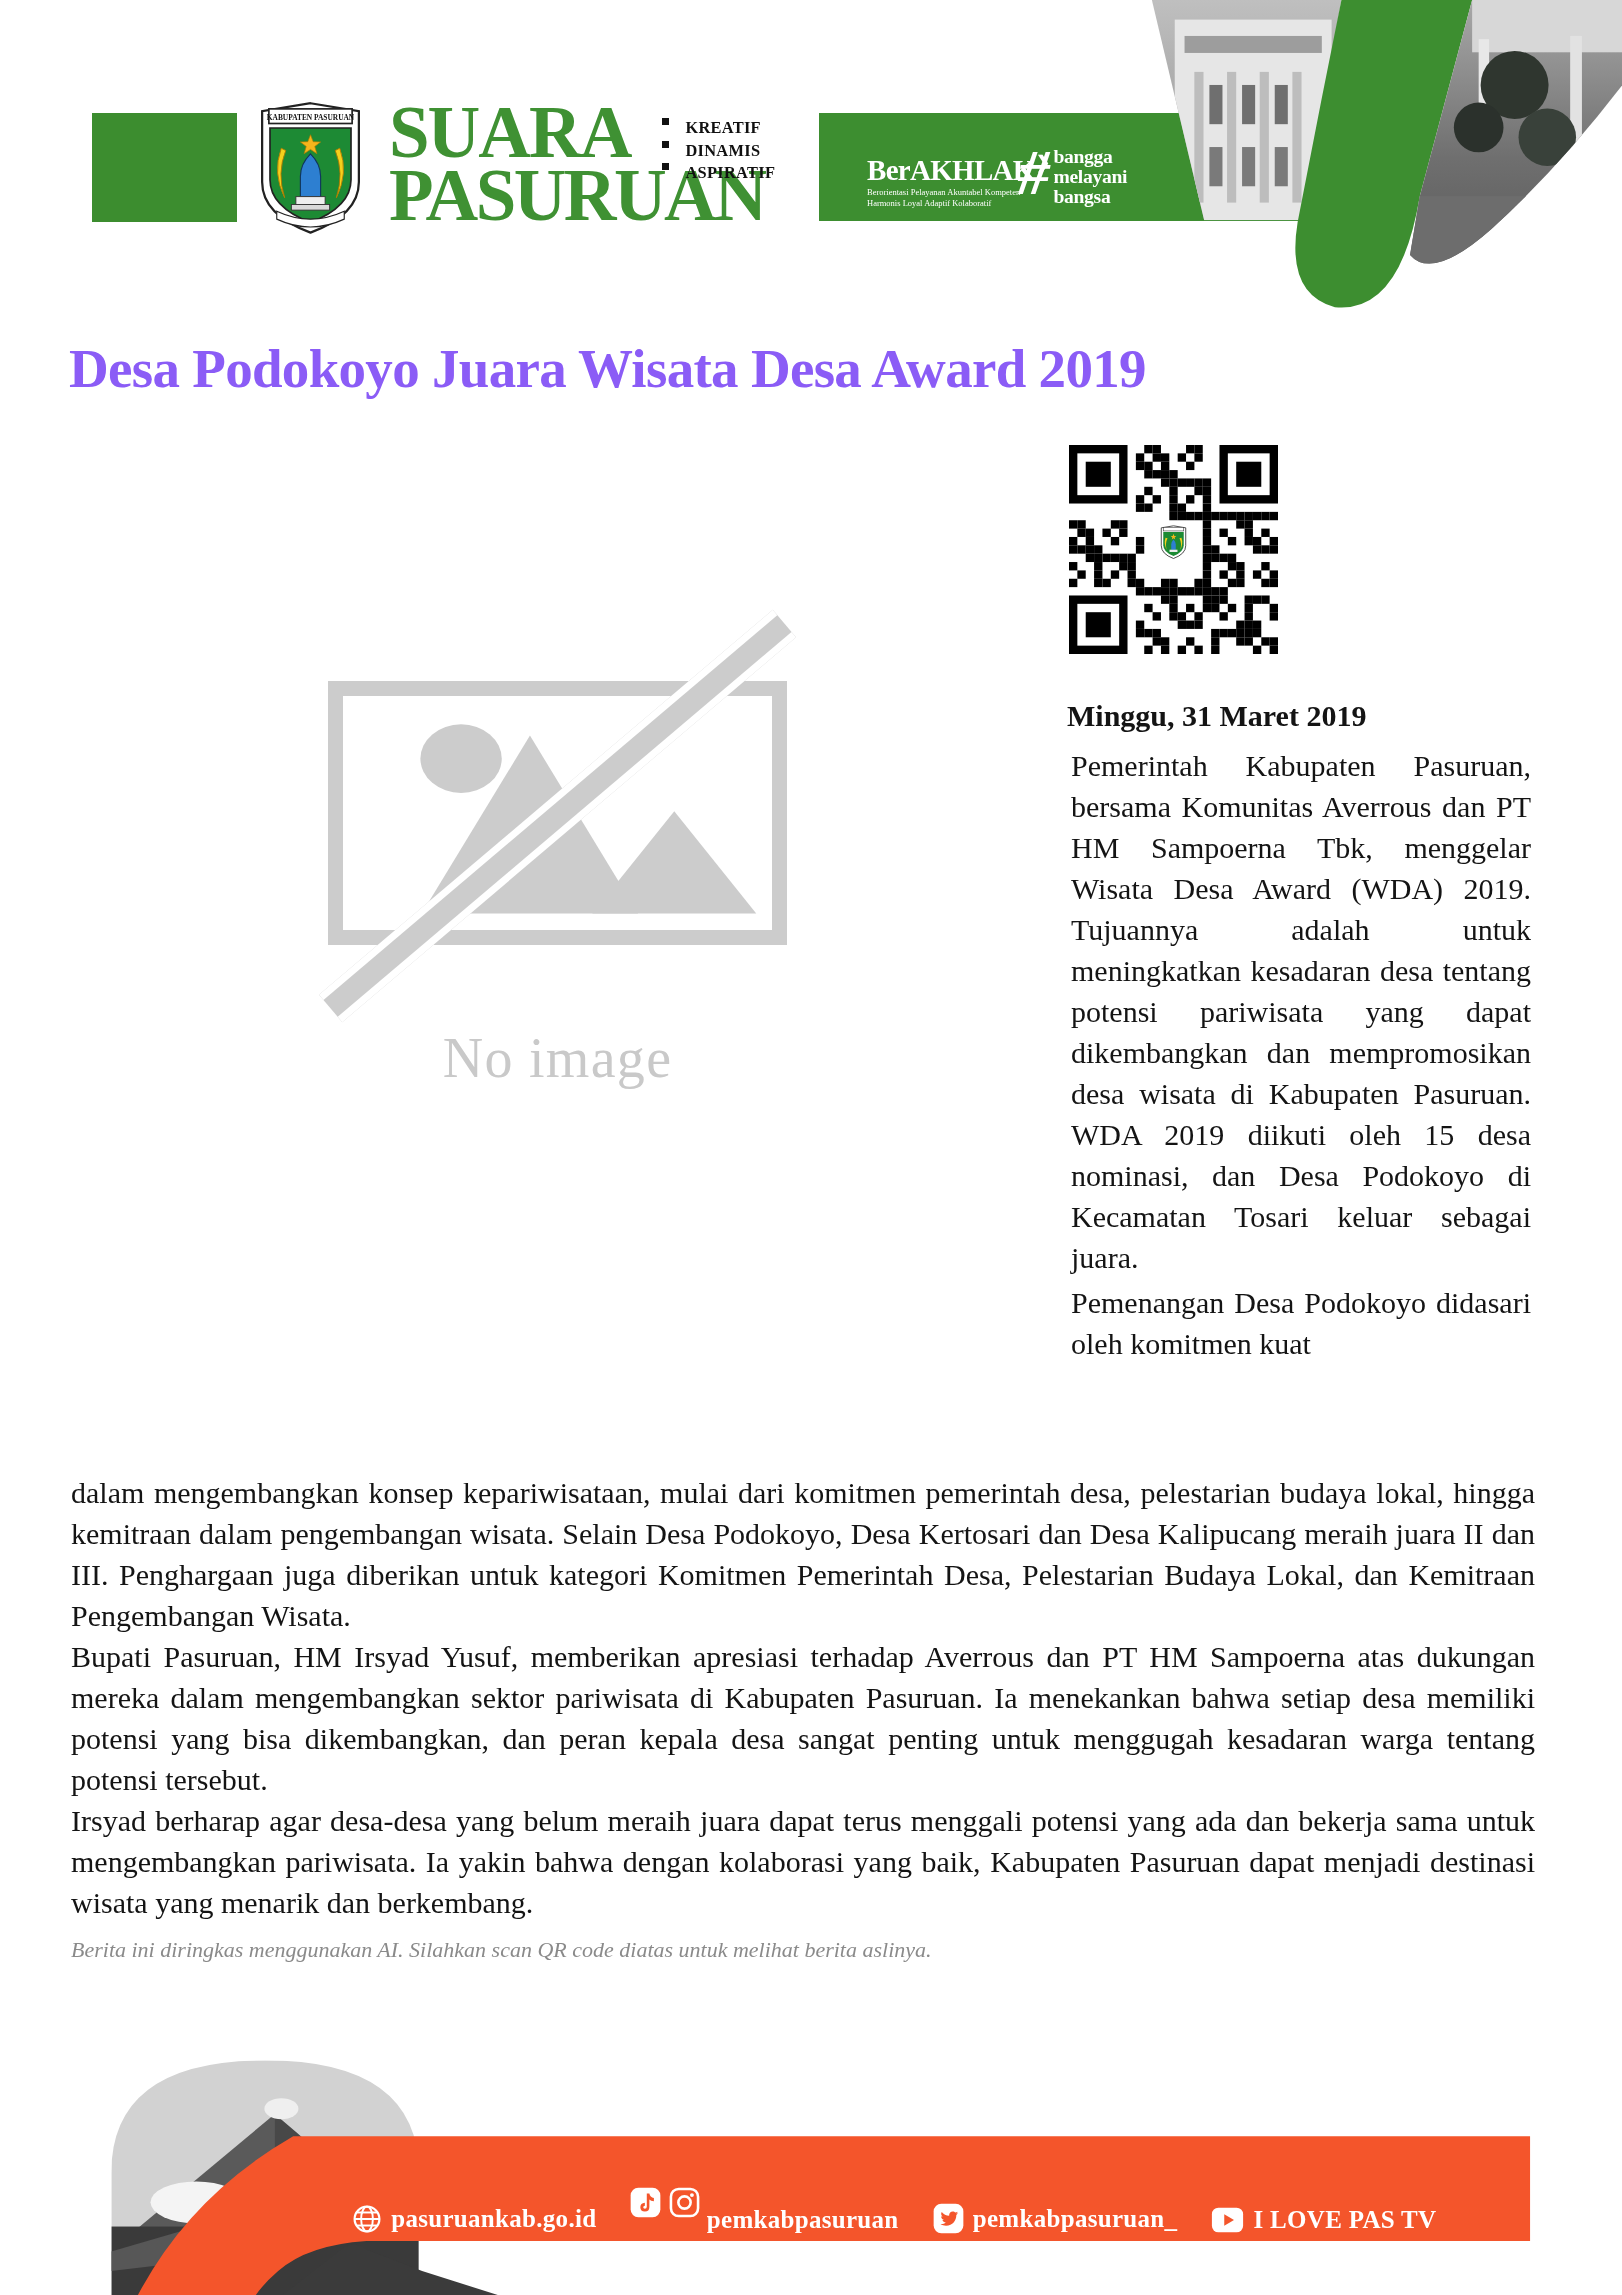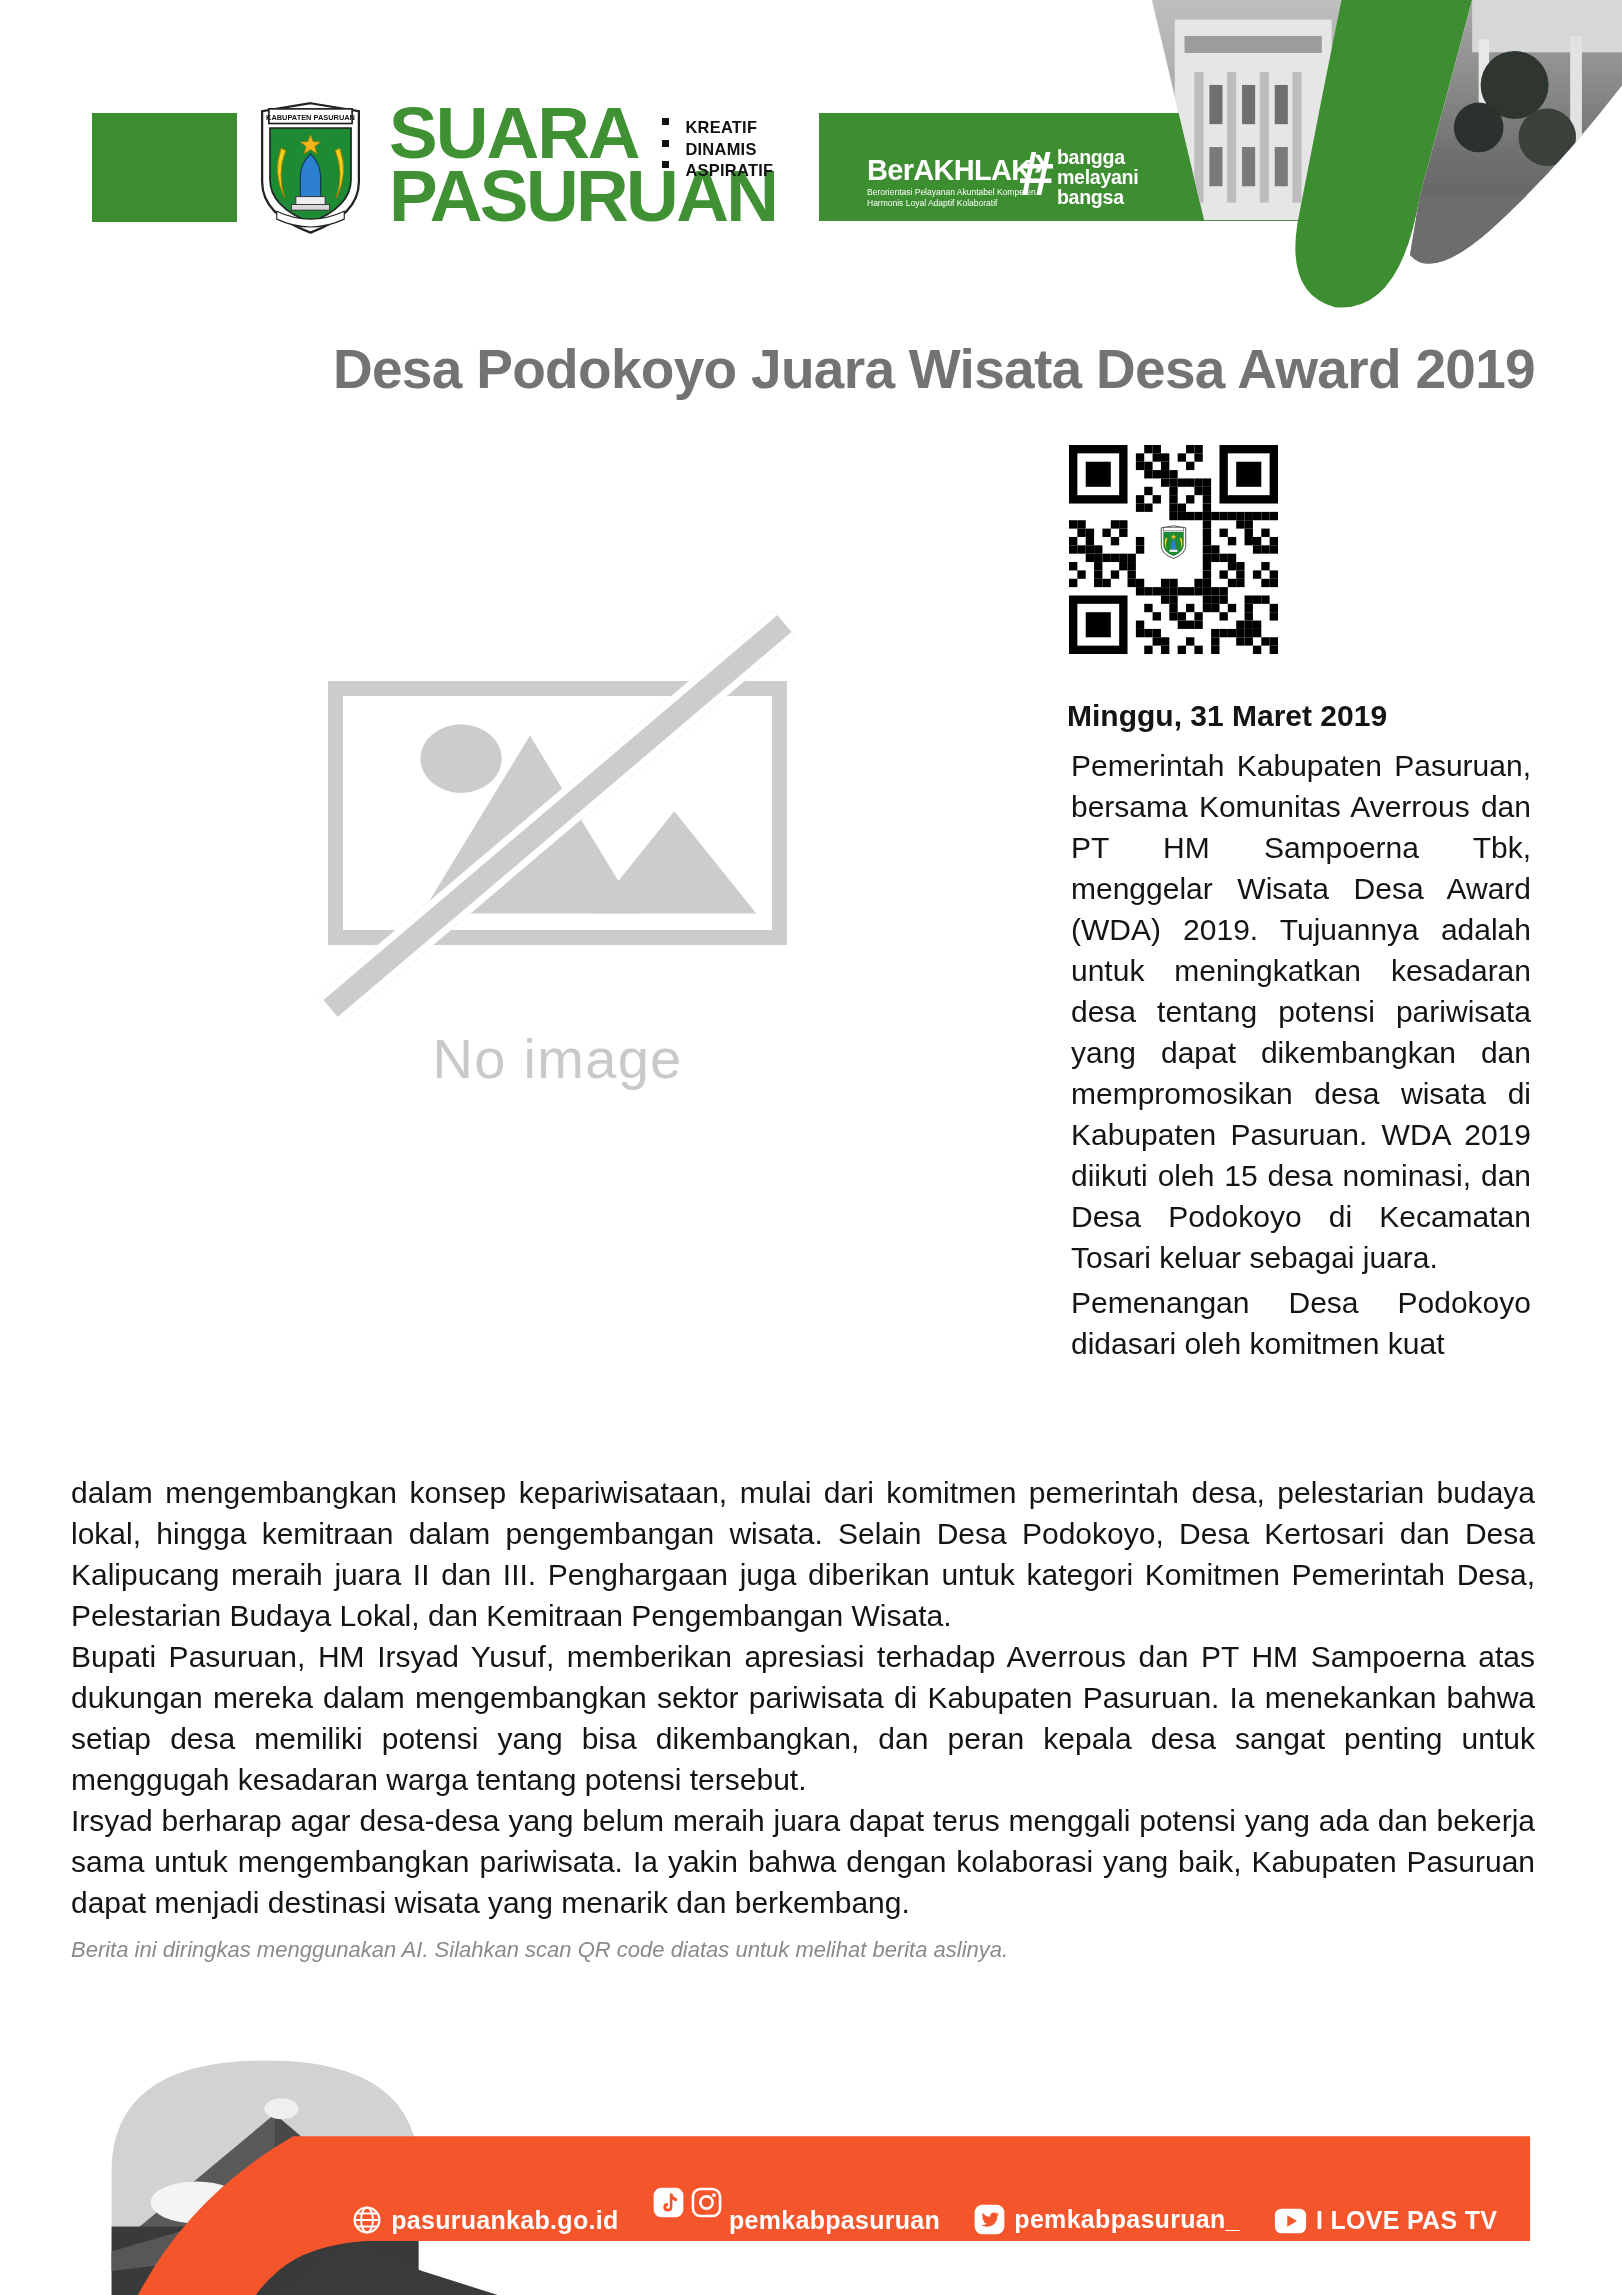--- a/index.html
+++ b/index.html
@@ -1,18 +1,18 @@
 <!DOCTYPE html>
 <html style="font-size:10.5px"><head>
 <meta charset="utf-8">
 <style>
   html,body { margin:0; padding:0; background:#e8e8e8; }
   .page {
     position:relative; width:1623px; height:2295px; background:#ffffff;
-    font-family:Liberation Sans, sans-serif; overflow:hidden;
+    font-family:Liberation Serif, serif; overflow:hidden;
   }
   .abs { position:absolute; }
 
   
   .green-rect { left:92px; top:113px; width:145px; height:109px; background:#3c8d2f; }
   .emblem-box { left:254px; top:101px; width:113px; height:135px; }
   .masthead { left:389px; top:102px; color:#3f9133; font-weight:900; line-height:0.86; letter-spacing:-2px; }
   .masthead .l1 { font-size:73px; }
   .masthead .l2 { font-size:73px; letter-spacing:-2.6px; }
   .tagline { left:662px; top:118px; }
@@ -23,21 +23,21 @@
   .deco { left:818px; top:0; width:805px; height:366px; }
   .berakhlak { left:867px; top:154px; color:#fff; z-index:6; }
   .berakhlak .t { font-size:29px; font-weight:800; letter-spacing:-0.7px; line-height:1; }
   .berakhlak .arrow { font-size:17px; vertical-align:11.8px; margin-left:1.3px; }
   .berakhlak .s { font-size:8.5px; font-weight:300; line-height:10.5px; margin-top:2.6px; }
   .bangga { left:1018px; top:147px; color:#fff; display:flex; align-items:flex-start; z-index:6; }
   .bangga .hash { font-size:63px; font-weight:900; line-height:0.85; margin-right:3.9px; font-style:italic; }
   .bangga .words { font-size:19.6px; font-weight:800; line-height:20px; letter-spacing:-0.3px; }
 
   
-  .title { left:69px; top:337px; width:1466px; text-align:right; font-size:55px; font-weight:700; color:#737373; letter-spacing:-0.7px; }
+  .title { left:69px; top:337px; width:1466px; text-align:left; font-size:55px; font-weight:700; color:#8b5cf6; letter-spacing:-0.7px; }
   .qr { left:1069px; top:445px; width:209px; height:209px; }
   .right-col { left:1067px; top:699px; width:468px; color:#141414; }
   .right-col .date { font-size:30px; font-weight:700; margin:0 0 11.8px 0; }
   .right-col p { margin:4px; font-size:30px; line-height:41px; text-align:justify; }
   .full-col { left:71px; top:1472px; width:1464px; color:#141414; }
   .full-col p { margin:0; font-size:30px; line-height:41px; text-align:justify; }
   .ai-note { margin-top:14.4px !important; font-size:22px !important; line-height:26px !important; font-style:italic; color:#8a8a8a; text-align:left !important; }
 
   
   .ph-frame { left:328px; top:681px; width:459px; height:264px; border:15.7px solid #cccccc; box-sizing:border-box; }

